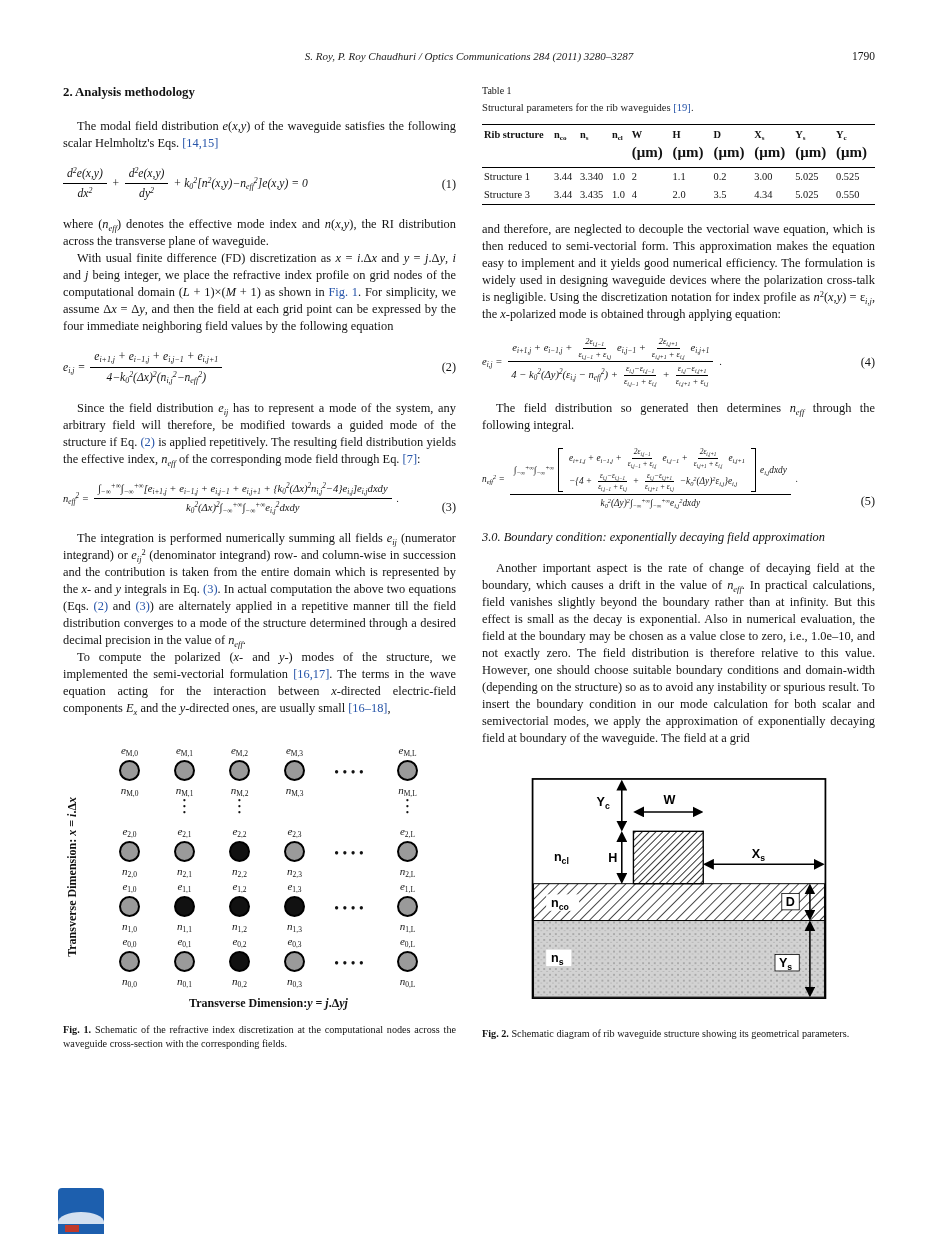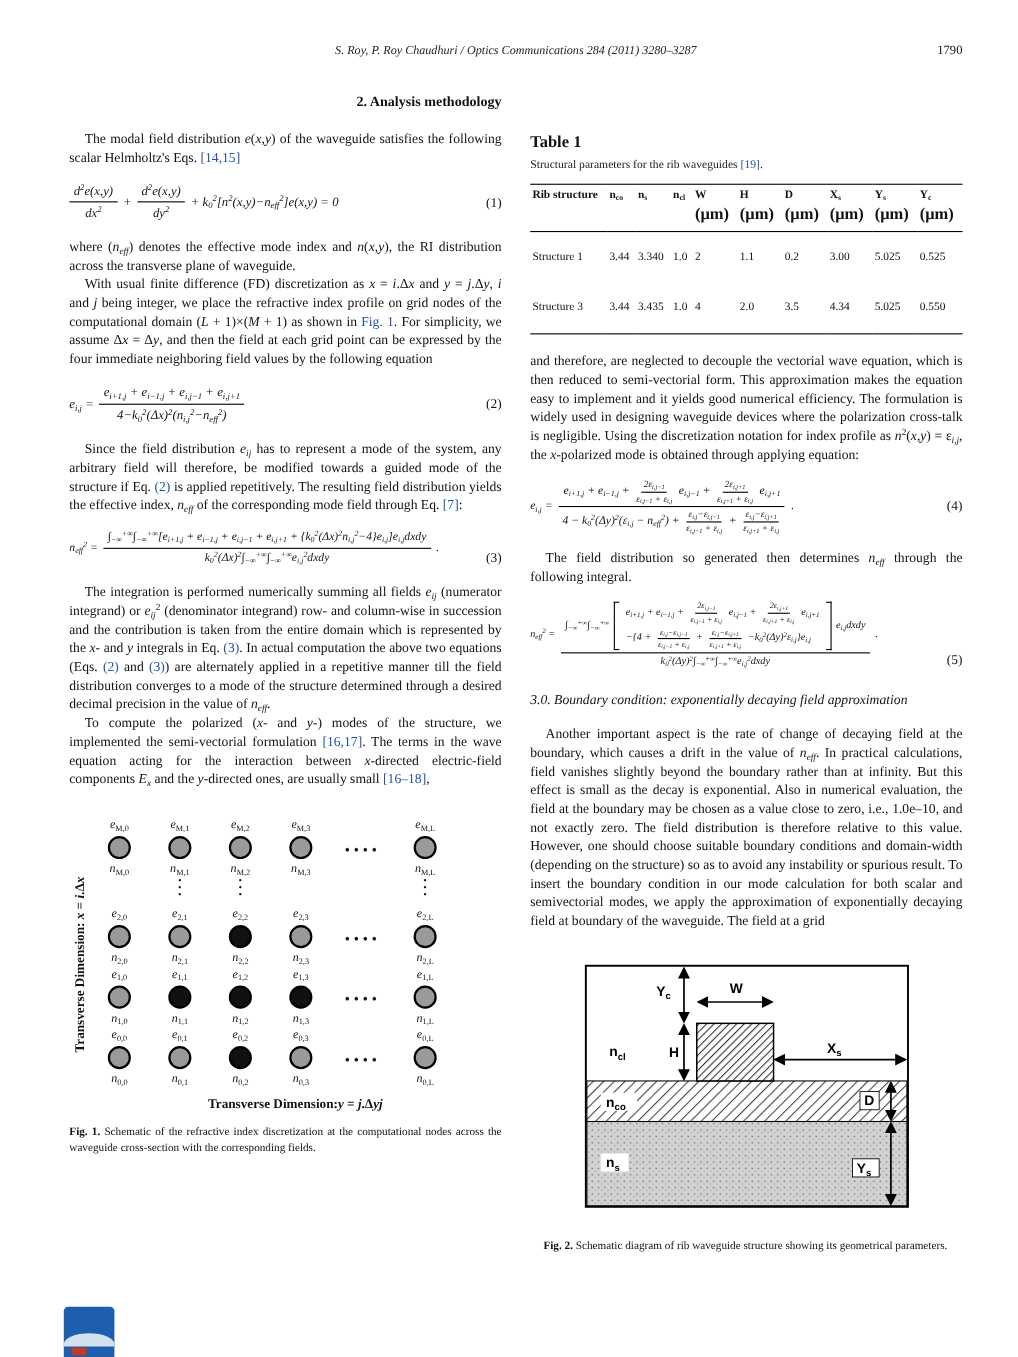--- a/index.html
+++ b/index.html
@@ -1,28 +1,28 @@
 <!DOCTYPE html>
 <html><head>
 <meta charset="utf-8">
 <style>
   html,body { margin:0; padding:0; background:#ffffff; }
   .page { position:relative; width:925px; height:1234px; background:#fff; overflow:hidden;
           font-family:"Liberation Serif", serif; color:#121212; }
 
   
-  .runhead { position:absolute; top:40px; left:63px; width:812px; }
+  .runhead { position:absolute; top:50px; left:63px; width:812px; }
   .rh-center { text-align:center; font-style:italic; font-size:11px; color:#222; }
   .rh-page { position:absolute; right:0; top:0; font-size:11.5px; }
 
   
   .cols { position:absolute; top:84px; left:63px; display:flex; gap:26px; }
   .col { width:393px; font-size:12.4px; line-height:1.37; text-align:justify; }
 
-  h2 { font-size:12.8px; font-weight:bold; margin:0 0 16px; text-align:right; }
+  h2 { font-size:12.8px; font-weight:bold; margin:0 0 16px; text-align:left; }
   h3 { font-size:12.4px; font-style:italic; font-weight:normal; margin:20px 0 14px; text-align:left; }
   p { margin:0; }
   p.indent { text-indent:14px; }
   .cite { color:#2553a8; }
   sub, sup { line-height:0; font-size:0.68em; }
   sub { vertical-align:-0.3em; }
   sup { vertical-align:0.5em; }
 
   
   .eq { display:flex; align-items:center; margin:14px 0; font-family:"Liberation Serif",serif; }
@@ -39,54 +39,54 @@
   .eq.small{ font-size:10.6px; }
   .eq.tiny { font-size:9.3px; }
   .eq.numlow .eq-n { align-self:flex-end; }
   .sq { width:4px; border:1.4px solid #000; align-self:stretch; }
   .sq.l { border-right:none; margin-right:2px; }
   .sq.r { border-left:none; margin-left:2px; }
   .stack { display:flex; flex-direction:column; gap:4px; align-items:flex-start; }
 
   
   .tblwrap { margin-bottom:16px; }
-  .tbl-label { font-weight:bold; font-size:15px; margin-bottom:3px; text-align:left;margin-top:36px; }
+  .tbl-label { font-weight:normal; font-size:10px; margin-bottom:3px; text-align:left; }
   .tbl-cap { font-size:10.6px; margin-bottom:9px; text-align:left; color:#1c1c1c; }
   table.t1 { width:100%; border-collapse:collapse; font-size:10.4px;
              border-top:1.2px solid #000; border-bottom:1.2px solid #000; }
   table.t1 th { font-weight:bold; text-align:left; vertical-align:top;
                 padding:3px 2px 4px; border-bottom:1px solid #000; }
-  table.t1 td { padding:16px 2px; text-align:left; }
+  table.t1 td { padding:2px 2px; text-align:left; }
   table.t1 th:first-child { width:66px; }
   .unit { font-size:15px; }
 
   
   .fig1 { margin-top:26px; display:flex; align-items:stretch; }
   .fig1-axis { width:18px; display:flex; align-items:center; justify-content:center; }
   .vert { writing-mode:vertical-rl; transform:rotate(180deg); font-weight:bold; font-size:12px; white-space:nowrap; }
   .fig1-main { flex:1; }
-  .f1row { display:flex; align-items:flex-end; }
+  .f1row { display:flex; align-items:flex-end; justify-content:center; }
   .f1row.vrow { align-items:flex-start; height:26px; }
   .f1cell { width:55px; text-align:center; }
   .f1cell.hdcell { width:58px; }
   .elab, .nlab { font-size:11px; height:15px; line-height:15px; }
   .ncirc { width:17px; height:17px; border-radius:50%; border:2px solid #000; background:#9a9a9a; margin:2px auto; }
   .ncirc.blackf { background:#111; }
   .hd { letter-spacing:4px; font-size:12px; line-height:21px; font-weight:bold; }
   .vd { font-size:8px; line-height:6px; font-weight:bold; }
   .fig1-xaxis { text-align:center; font-weight:bold; font-size:12px; margin-top:6px; }
 
   .figcap { font-size:10.2px; line-height:1.32; margin-top:12px; text-align:justify; }
 
   
   .fig2wrap { margin-top:22px; text-align:center; }
   .fig2wrap svg { display:inline-block; }
   .f2label { font-family:"Liberation Sans", sans-serif; font-weight:bold; font-size:13px; }
   .f2sub { font-size:9px; }
-  .fig2cap { text-align:justify;margin-left:12px; }
+  .fig2cap { text-align:justify; }
 
   
   .stamp { position:absolute; left:58px; top:1188px; width:46px; height:46px;
            background:#1d5fae; border-radius:4px 4px 0 0; overflow:hidden; }
   .stamp .wave { position:absolute; left:0; bottom:10px; width:100%; height:12px;
                  background:#e8eef7; border-radius:60% 60% 0 0 / 100% 100% 0 0; opacity:.9; }
   .stamp .chip { position:absolute; left:7px; bottom:2px; width:14px; height:7px; background:#c0392b; }
 </style>
 </head>
 <body>

